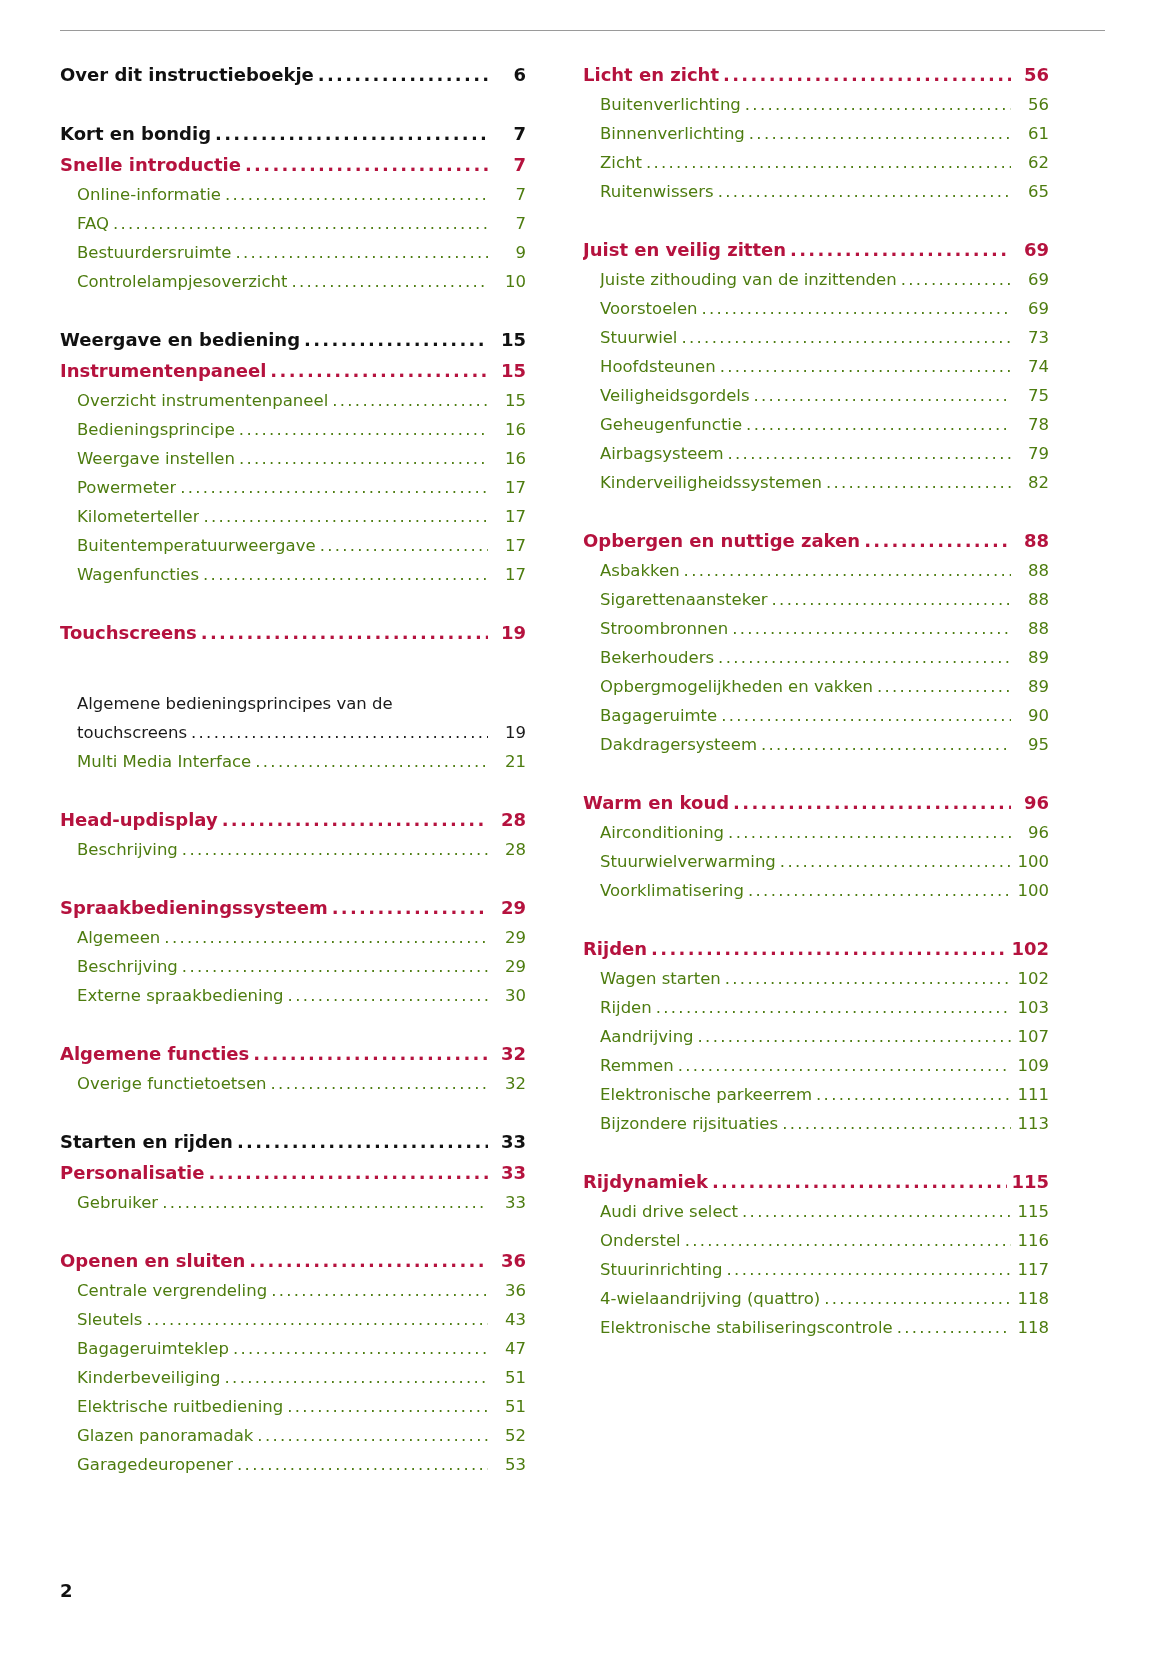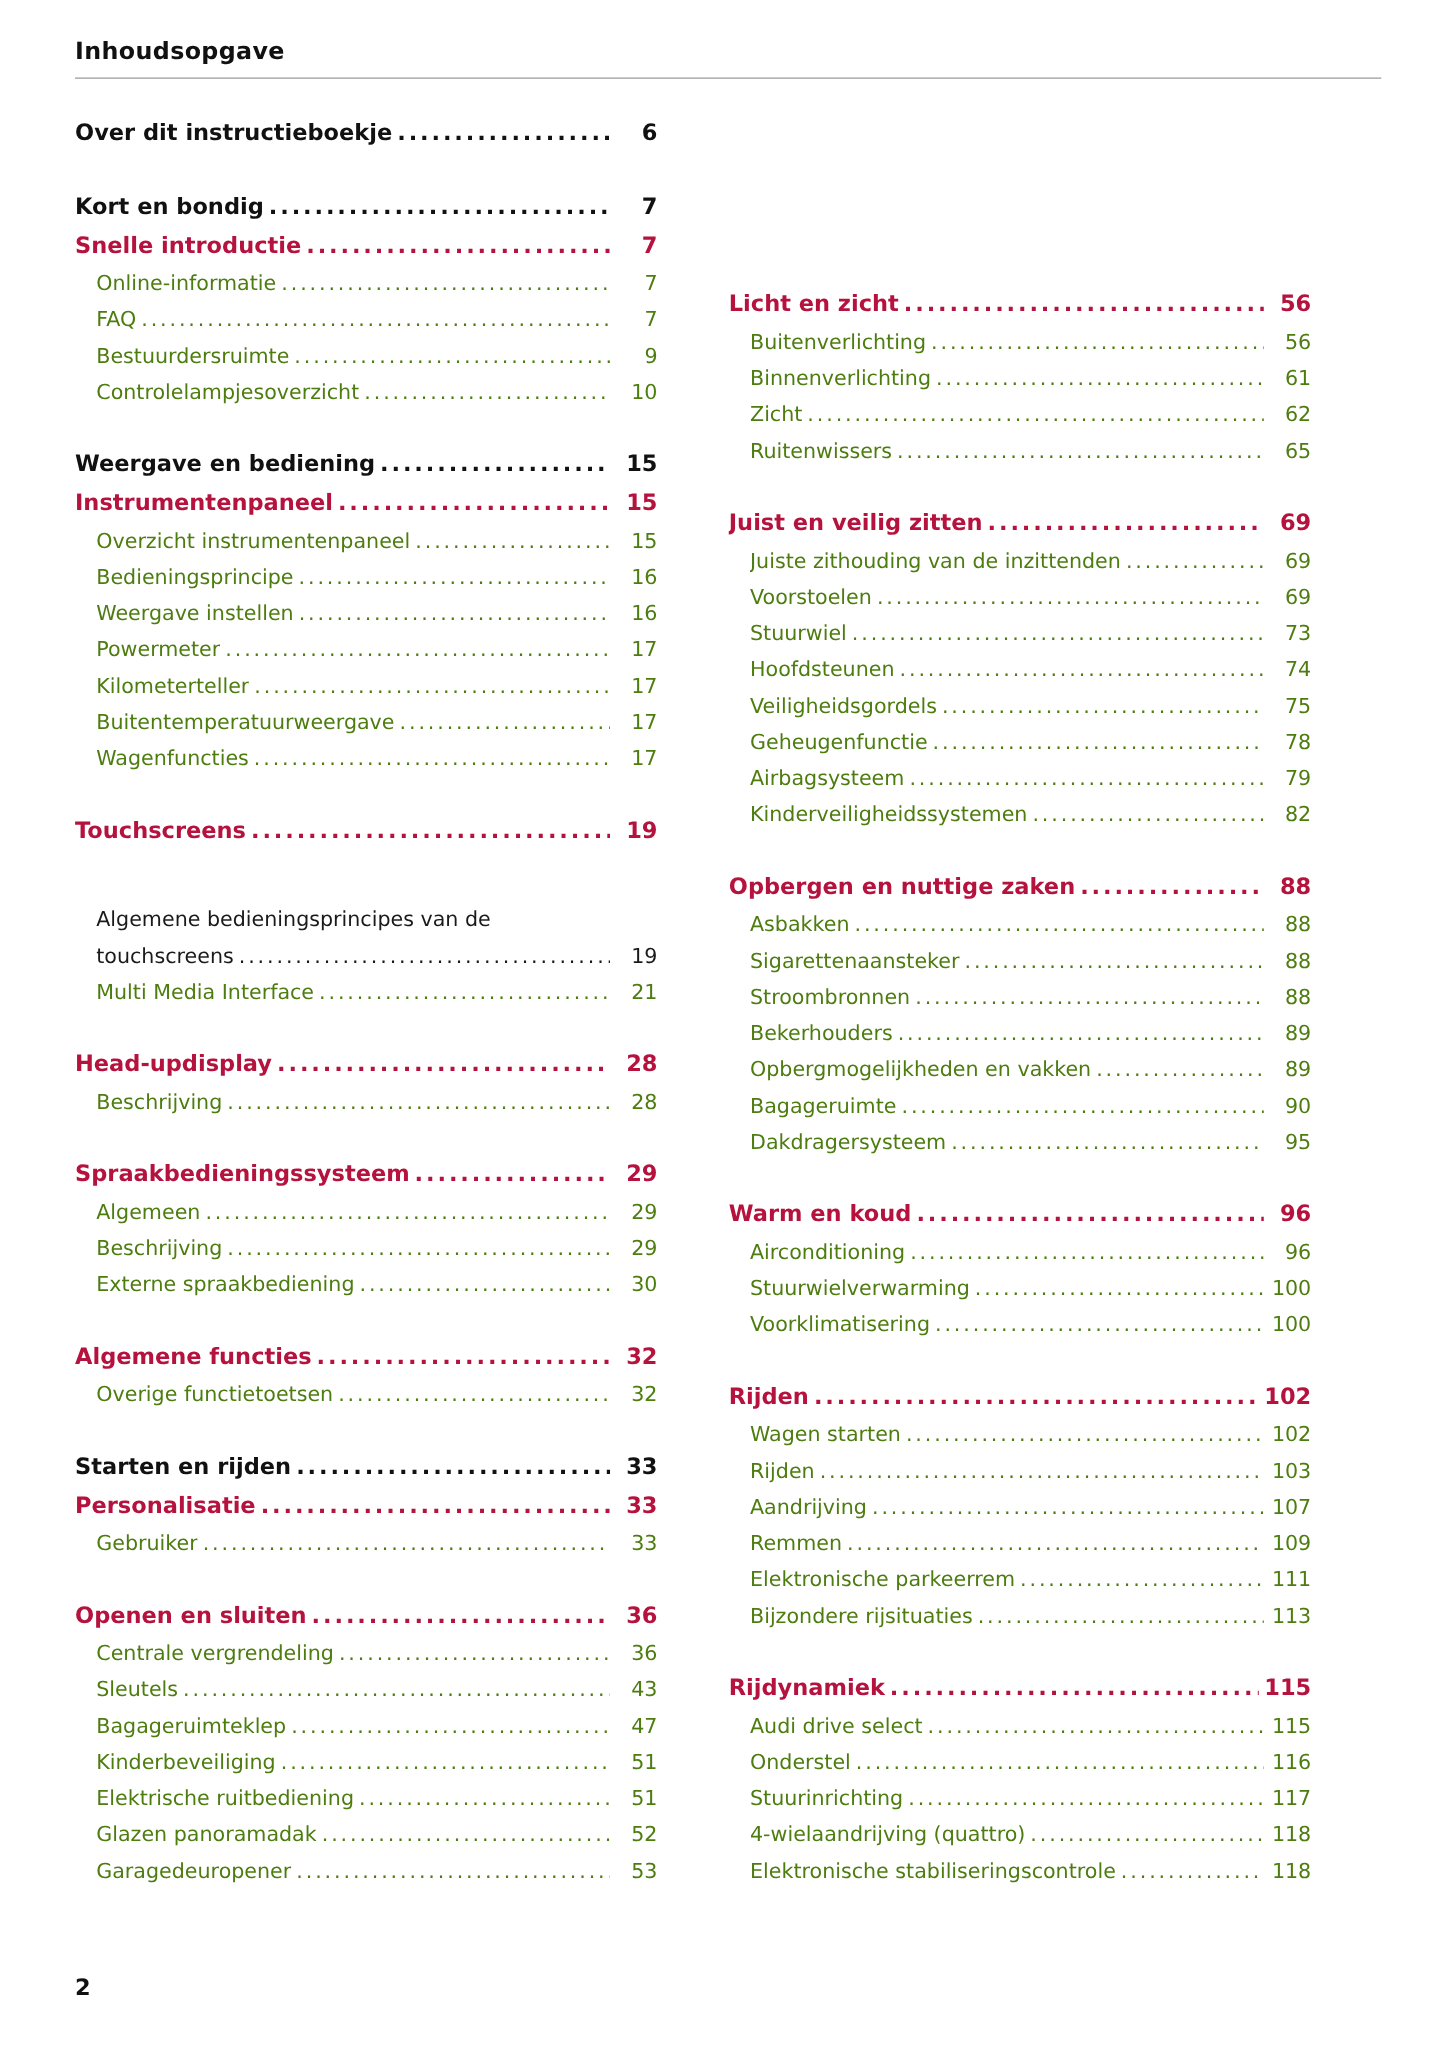--- a/index.html
+++ b/index.html
@@ -30,21 +30,21 @@
     color: #111;
     padding-bottom: 10px;
   }
   .rule {
     border-bottom: 1px solid #9a9a9a;
     margin-bottom: 28px;
   }
   .columns {
     display: flex;
     gap: 57px;
-    align-items: flex-end;
+    align-items: flex-start;
   }
   .col {
     width: 466px;
     flex: 0 0 466px;
   }
 
   
   .entry {
     display: flex;
     align-items: baseline;
@@ -108,21 +108,20 @@
     font-size: 18px;
     font-weight: bold;
     color: #111;
   }
 </style>
 </head>
 <body>
 
 <div class="page">
 
-  <div class="header">Inhoudsopgave</div>
   <div class="rule"></div>
 
   <div class="columns">
     <div class="col" id="col-left">
         <div class="entry lvl1">
           <span class="label">Over dit instructieboekje</span>
           <span class="dots">...............................................................................................</span>
           <span class="pg">6</span>
         </div>
         <div class="gap-md"></div>

